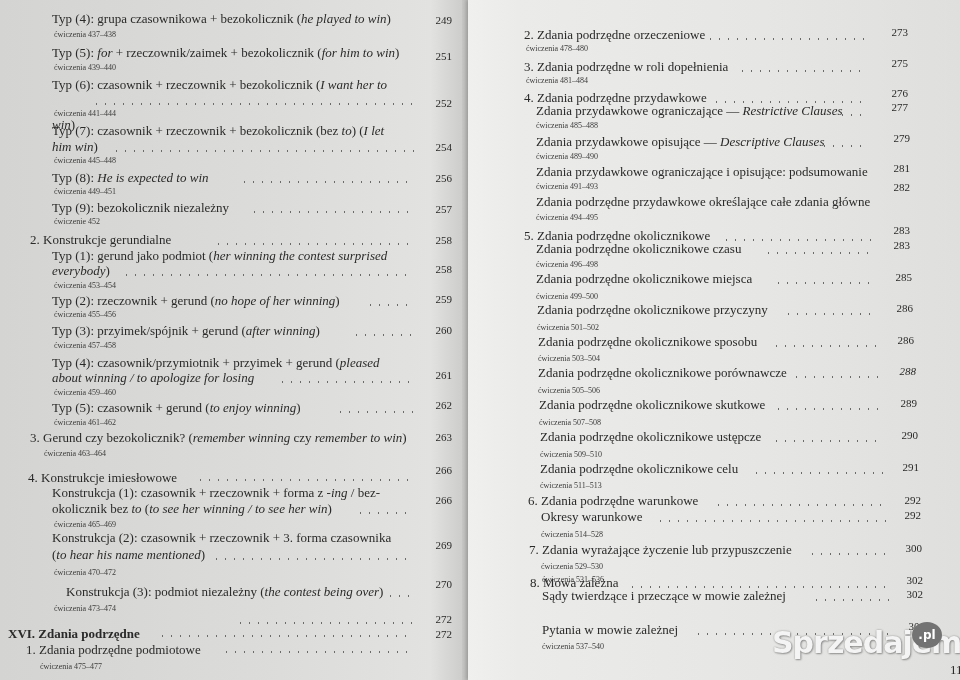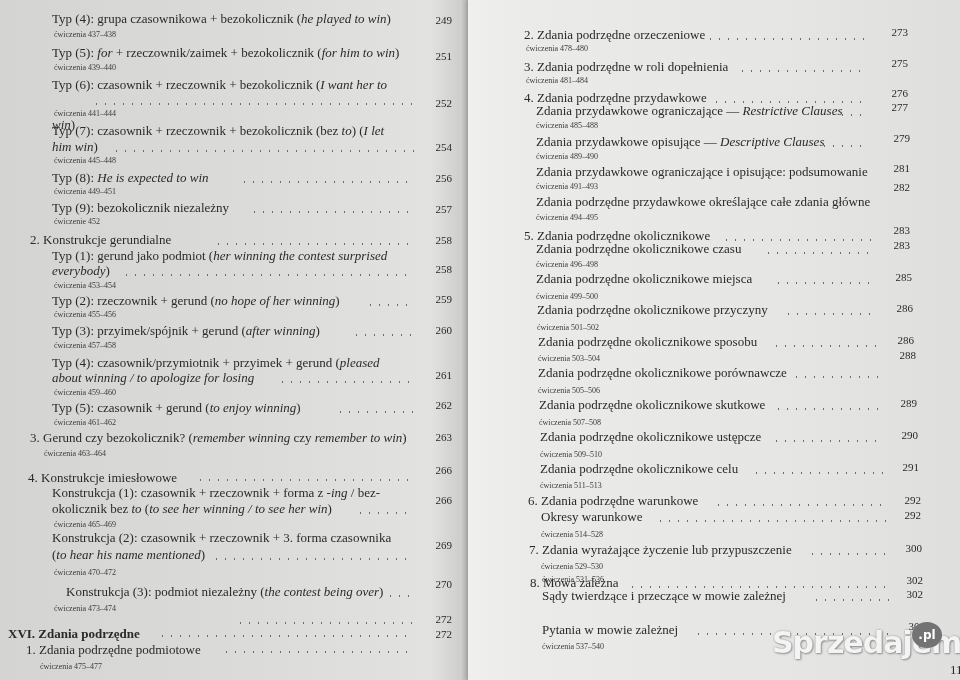--- a/index.html
+++ b/index.html
@@ -258,21 +258,21 @@
   <div class="num" style="left:415px;top:301px;">286</div>
   <div class="ex" style="left:69px;top:323px;">ćwiczenia 501–502</div>
 
   <div class="entry" style="left:70px;top:334px;"><span>Zdania podrzędne okolicznikowe sposobu</span></div>
   <div class="dots" style="left:304px;top:345px;width:104px;"></div>
   <div class="num" style="left:416px;top:333px;">286</div>
   <div class="ex" style="left:70px;top:354px;">ćwiczenia 503–504</div>
 
   <div class="entry" style="left:70px;top:365px;"><span>Zdania podrzędne okolicznikowe porównawcze</span></div>
   <div class="dots" style="left:324px;top:376px;width:86px;"></div>
-  <div class="num" style="left:418px;top:348px;">288</div>
+  <div class="num" style="left:418px;top:364px;font-style:italic;">288</div>
   <div class="ex" style="left:70px;top:386px;">ćwiczenia 505–506</div>
 
   <div class="entry" style="left:71px;top:397px;"><span>Zdania podrzędne okolicznikowe skutkowe</span></div>
   <div class="dots" style="left:306px;top:408px;width:106px;"></div>
   <div class="num" style="left:419px;top:396px;">289</div>
   <div class="ex" style="left:71px;top:418px;text-align:center;">ćwiczenia 507–508</div>
 
   <div class="entry" style="left:72px;top:429px;"><span>Zdania podrzędne okolicznikowe ustępcze</span></div>
   <div class="dots" style="left:304px;top:440px;width:110px;"></div>
   <div class="num" style="left:420px;top:428px;">290</div>

